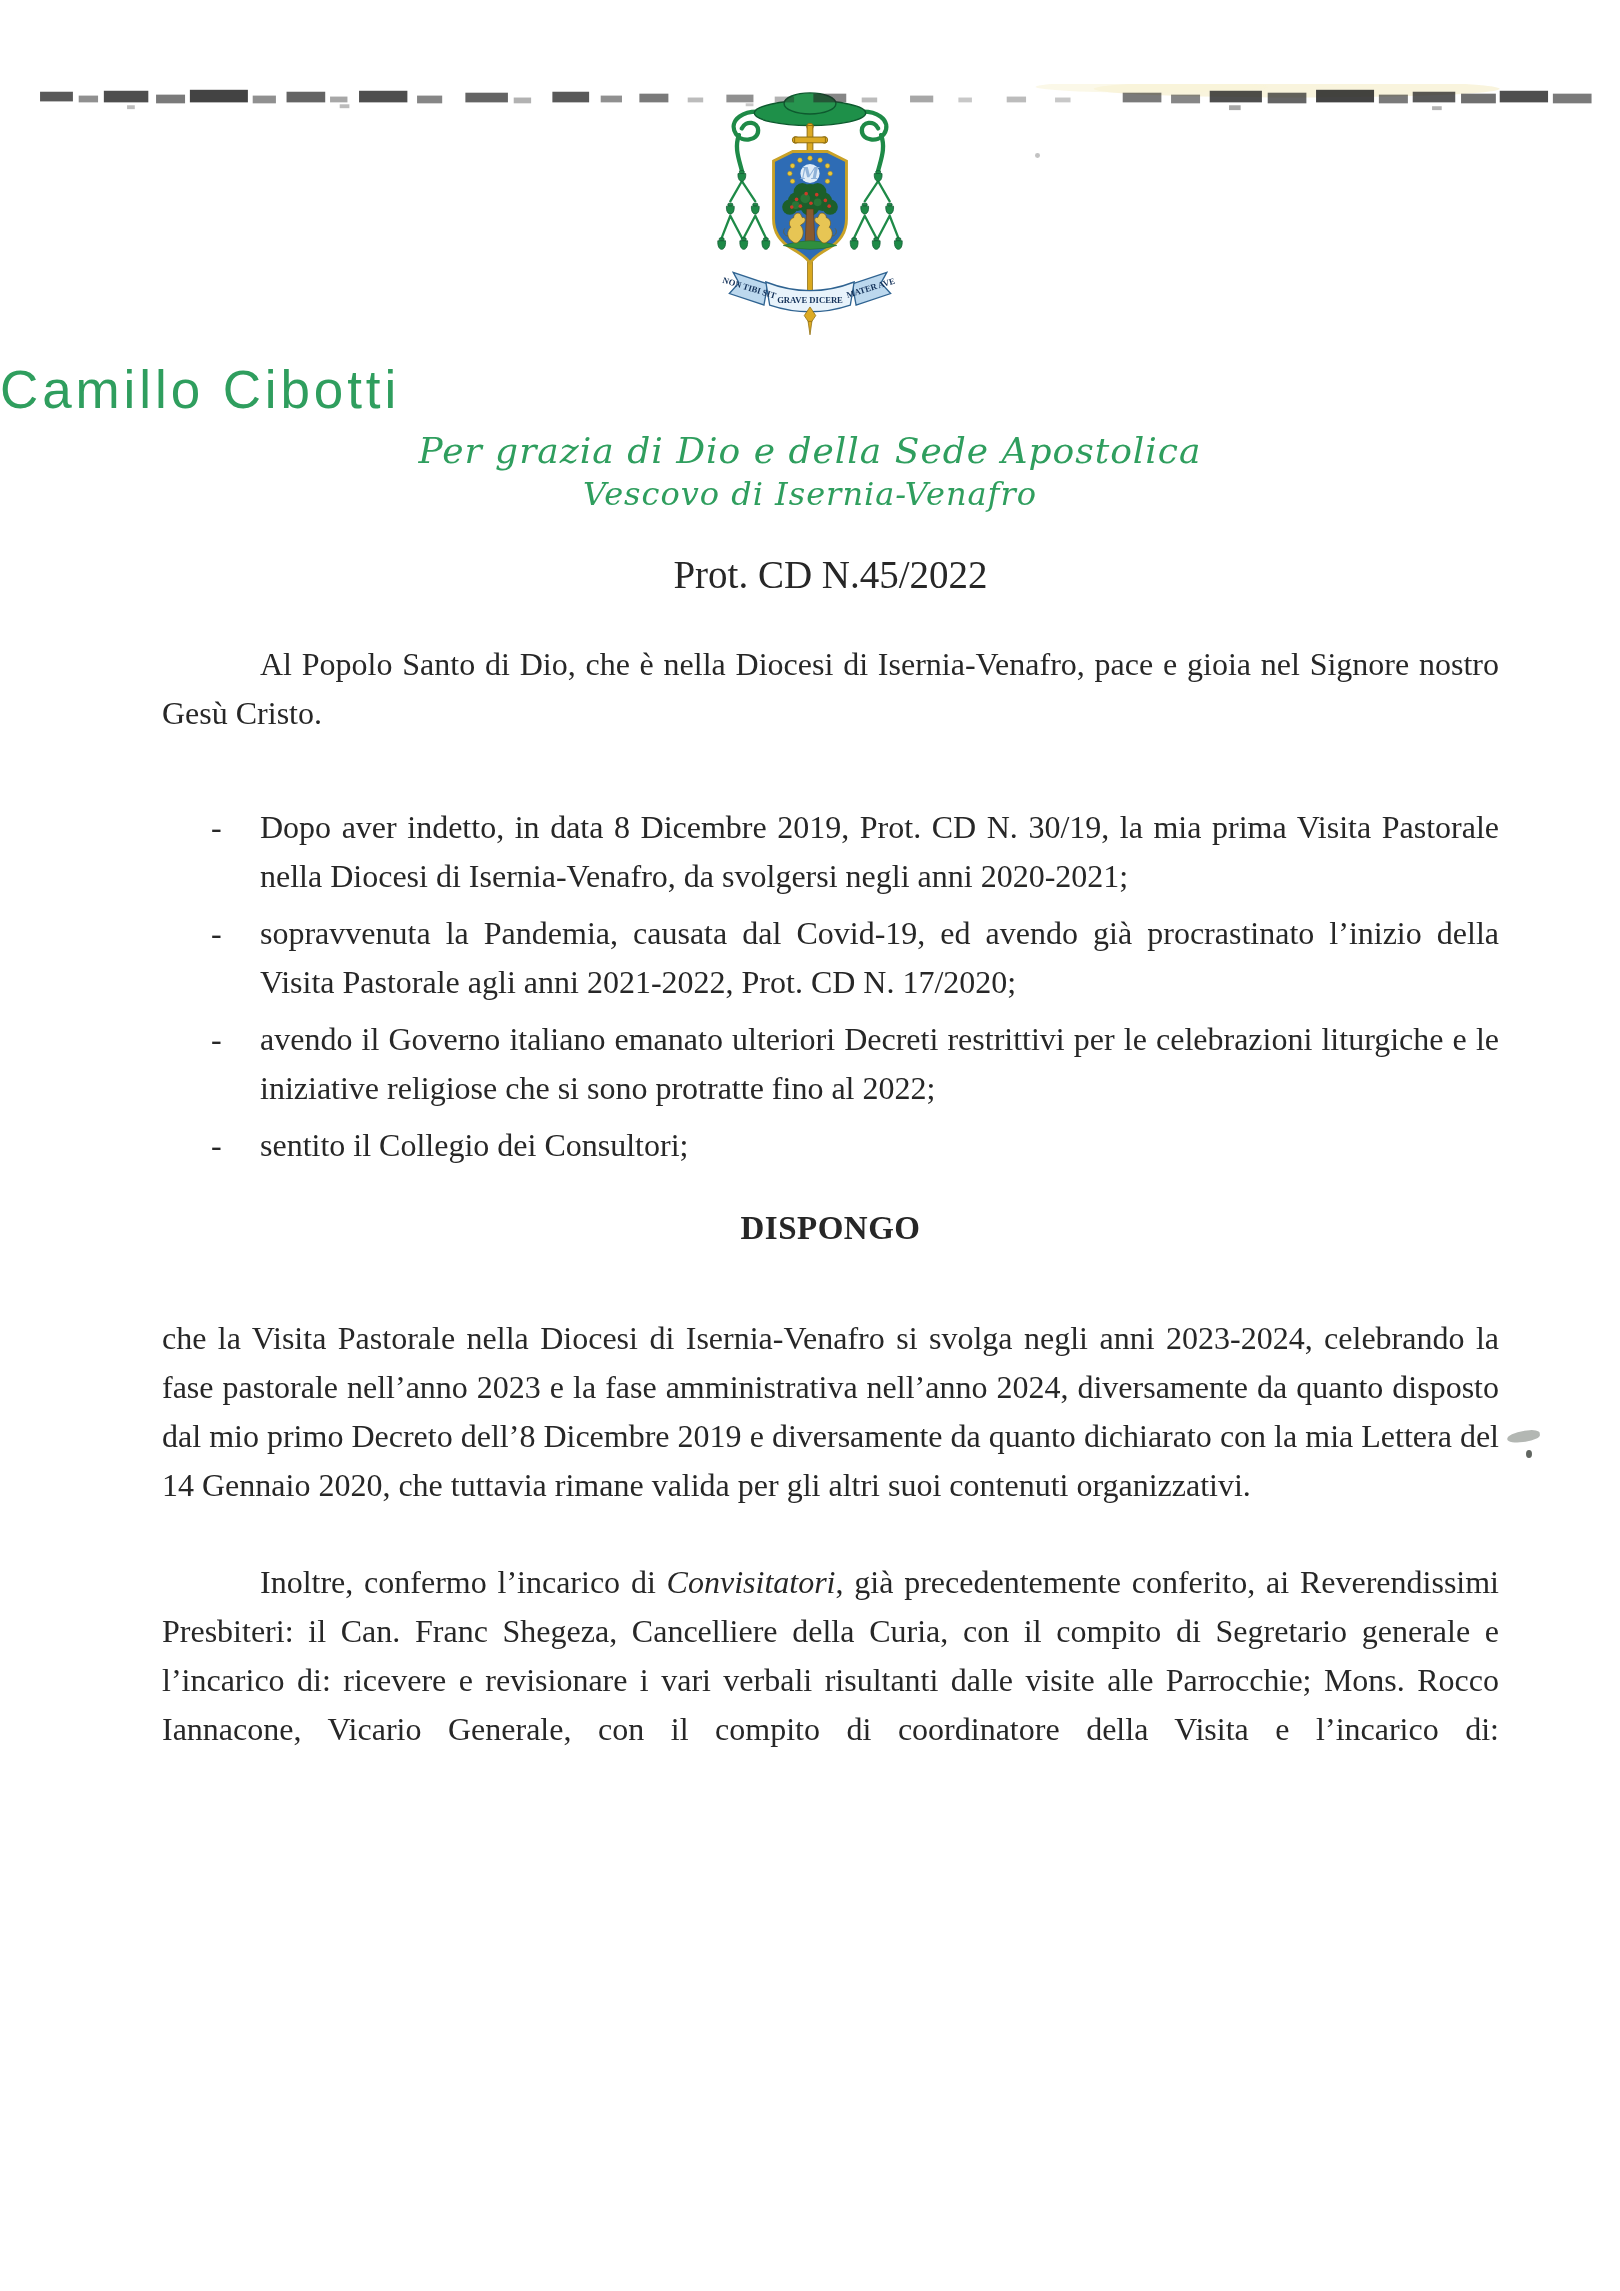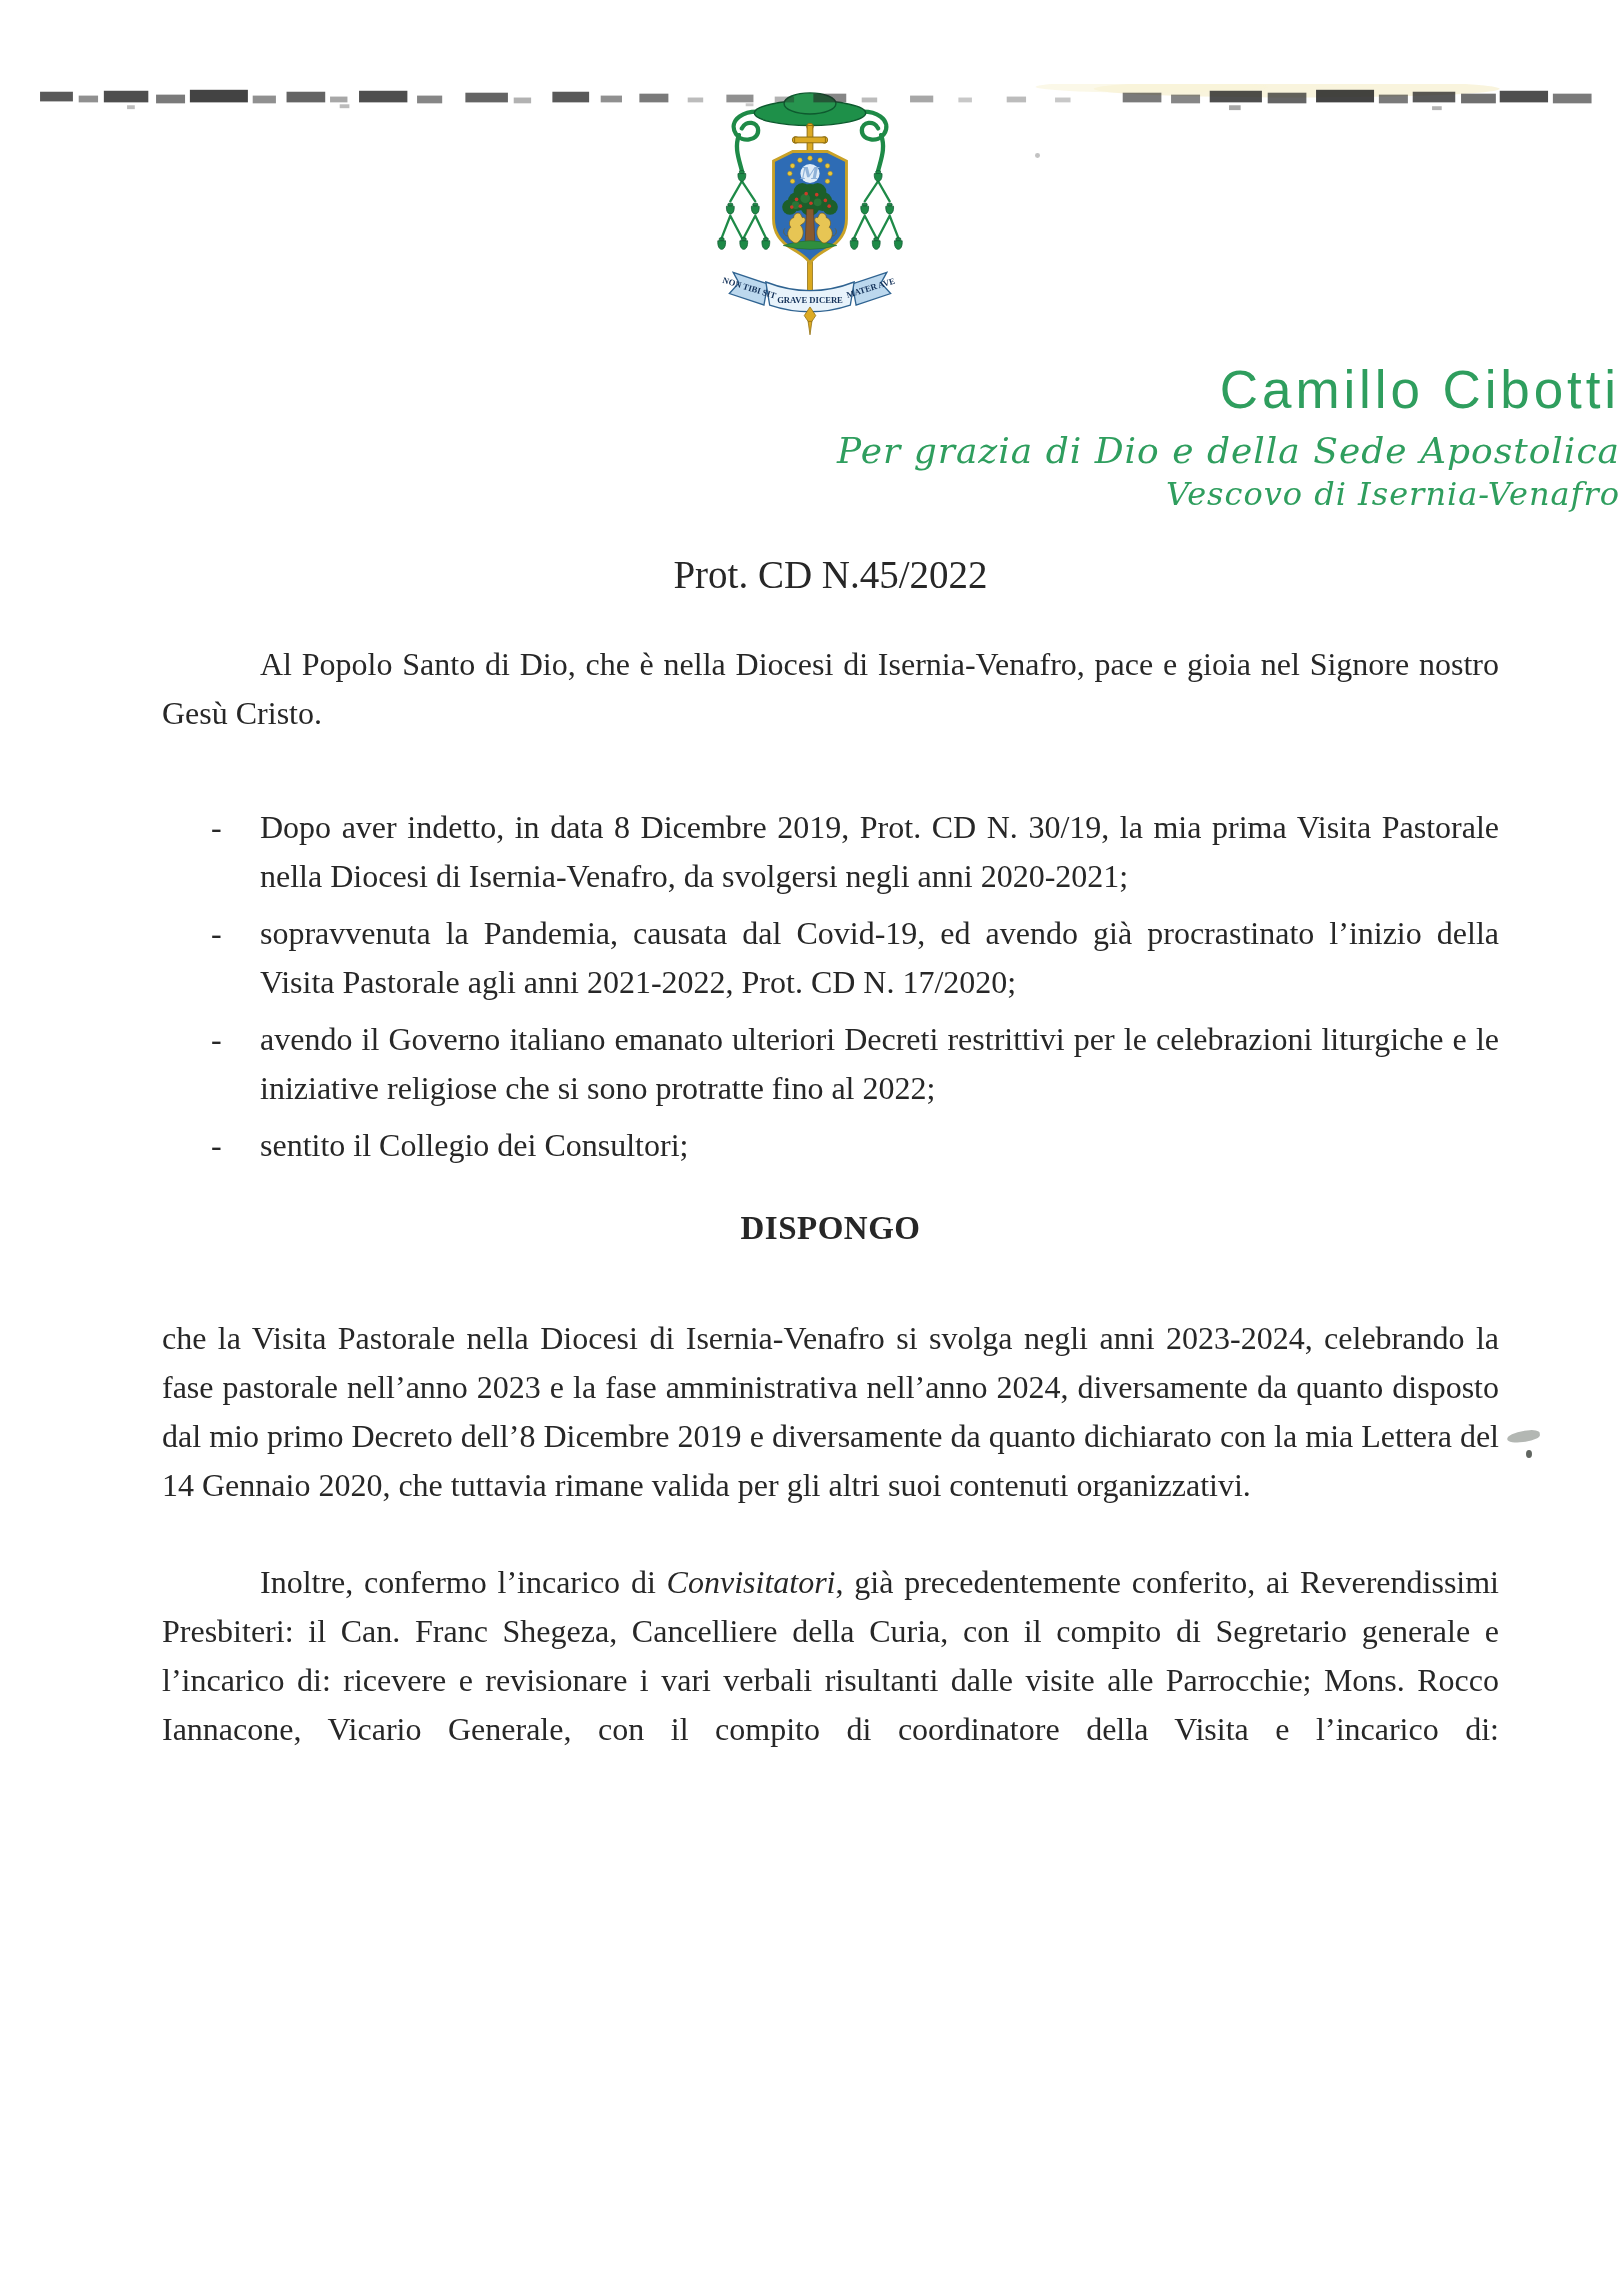--- a/index.html
+++ b/index.html
@@ -11,23 +11,23 @@
   .scan-top{position:absolute;top:0;left:0;width:1620px;height:29px;}
   .smudge-right{position:absolute;left:1507px;top:1347px;width:33px;height:10.8px;background:#757b75;
                 border-radius:60% 40% 50% 50%;opacity:.55;transform:rotate(-8deg);}
   .smudge-dot{position:absolute;left:1526px;top:1366px;width:5.9px;height:7.8px;background:#3a403a;
               border-radius:50%;opacity:.8;}
   .dot-top{position:absolute;left:1035px;top:69px;width:4.9px;height:4.9px;background:#9a9a9a;
            border-radius:50%;opacity:.6;}
 
   
   .crest{width:192px;margin:84px auto 0;display:block;}
-  .bishop-name{margin-top:25.5px;text-align:right;font-family:"Liberation Sans",sans-serif;
+  .bishop-name{margin-top:25.5px;text-align:left;font-family:"Liberation Sans",sans-serif;
                font-weight:300;font-size:53px;line-height:55px;letter-spacing:3.9px;color:#2f9e5e;}
-  .script-line{font-family:"DejaVu Serif",serif;font-style:italic;color:#2f9e5e;text-align:right;
+  .script-line{font-family:"DejaVu Serif",serif;font-style:italic;color:#2f9e5e;text-align:center;
                letter-spacing:1px;}
   .script-1{font-size:36px;line-height:45px;margin-top:11.8px;}
   .script-2{font-size:32px;line-height:39px;margin-top:2px;}
 
   
   .content{margin:0 121px 0 162px;font-size:32px;line-height:49px;}
   .protocol{margin-top:41px;font-size:39px;line-height:39px;text-align:center;}
   p{margin:0;}
   .just{text-align:justify;}
   .indent{text-indent:98px;margin-top:48px;}

